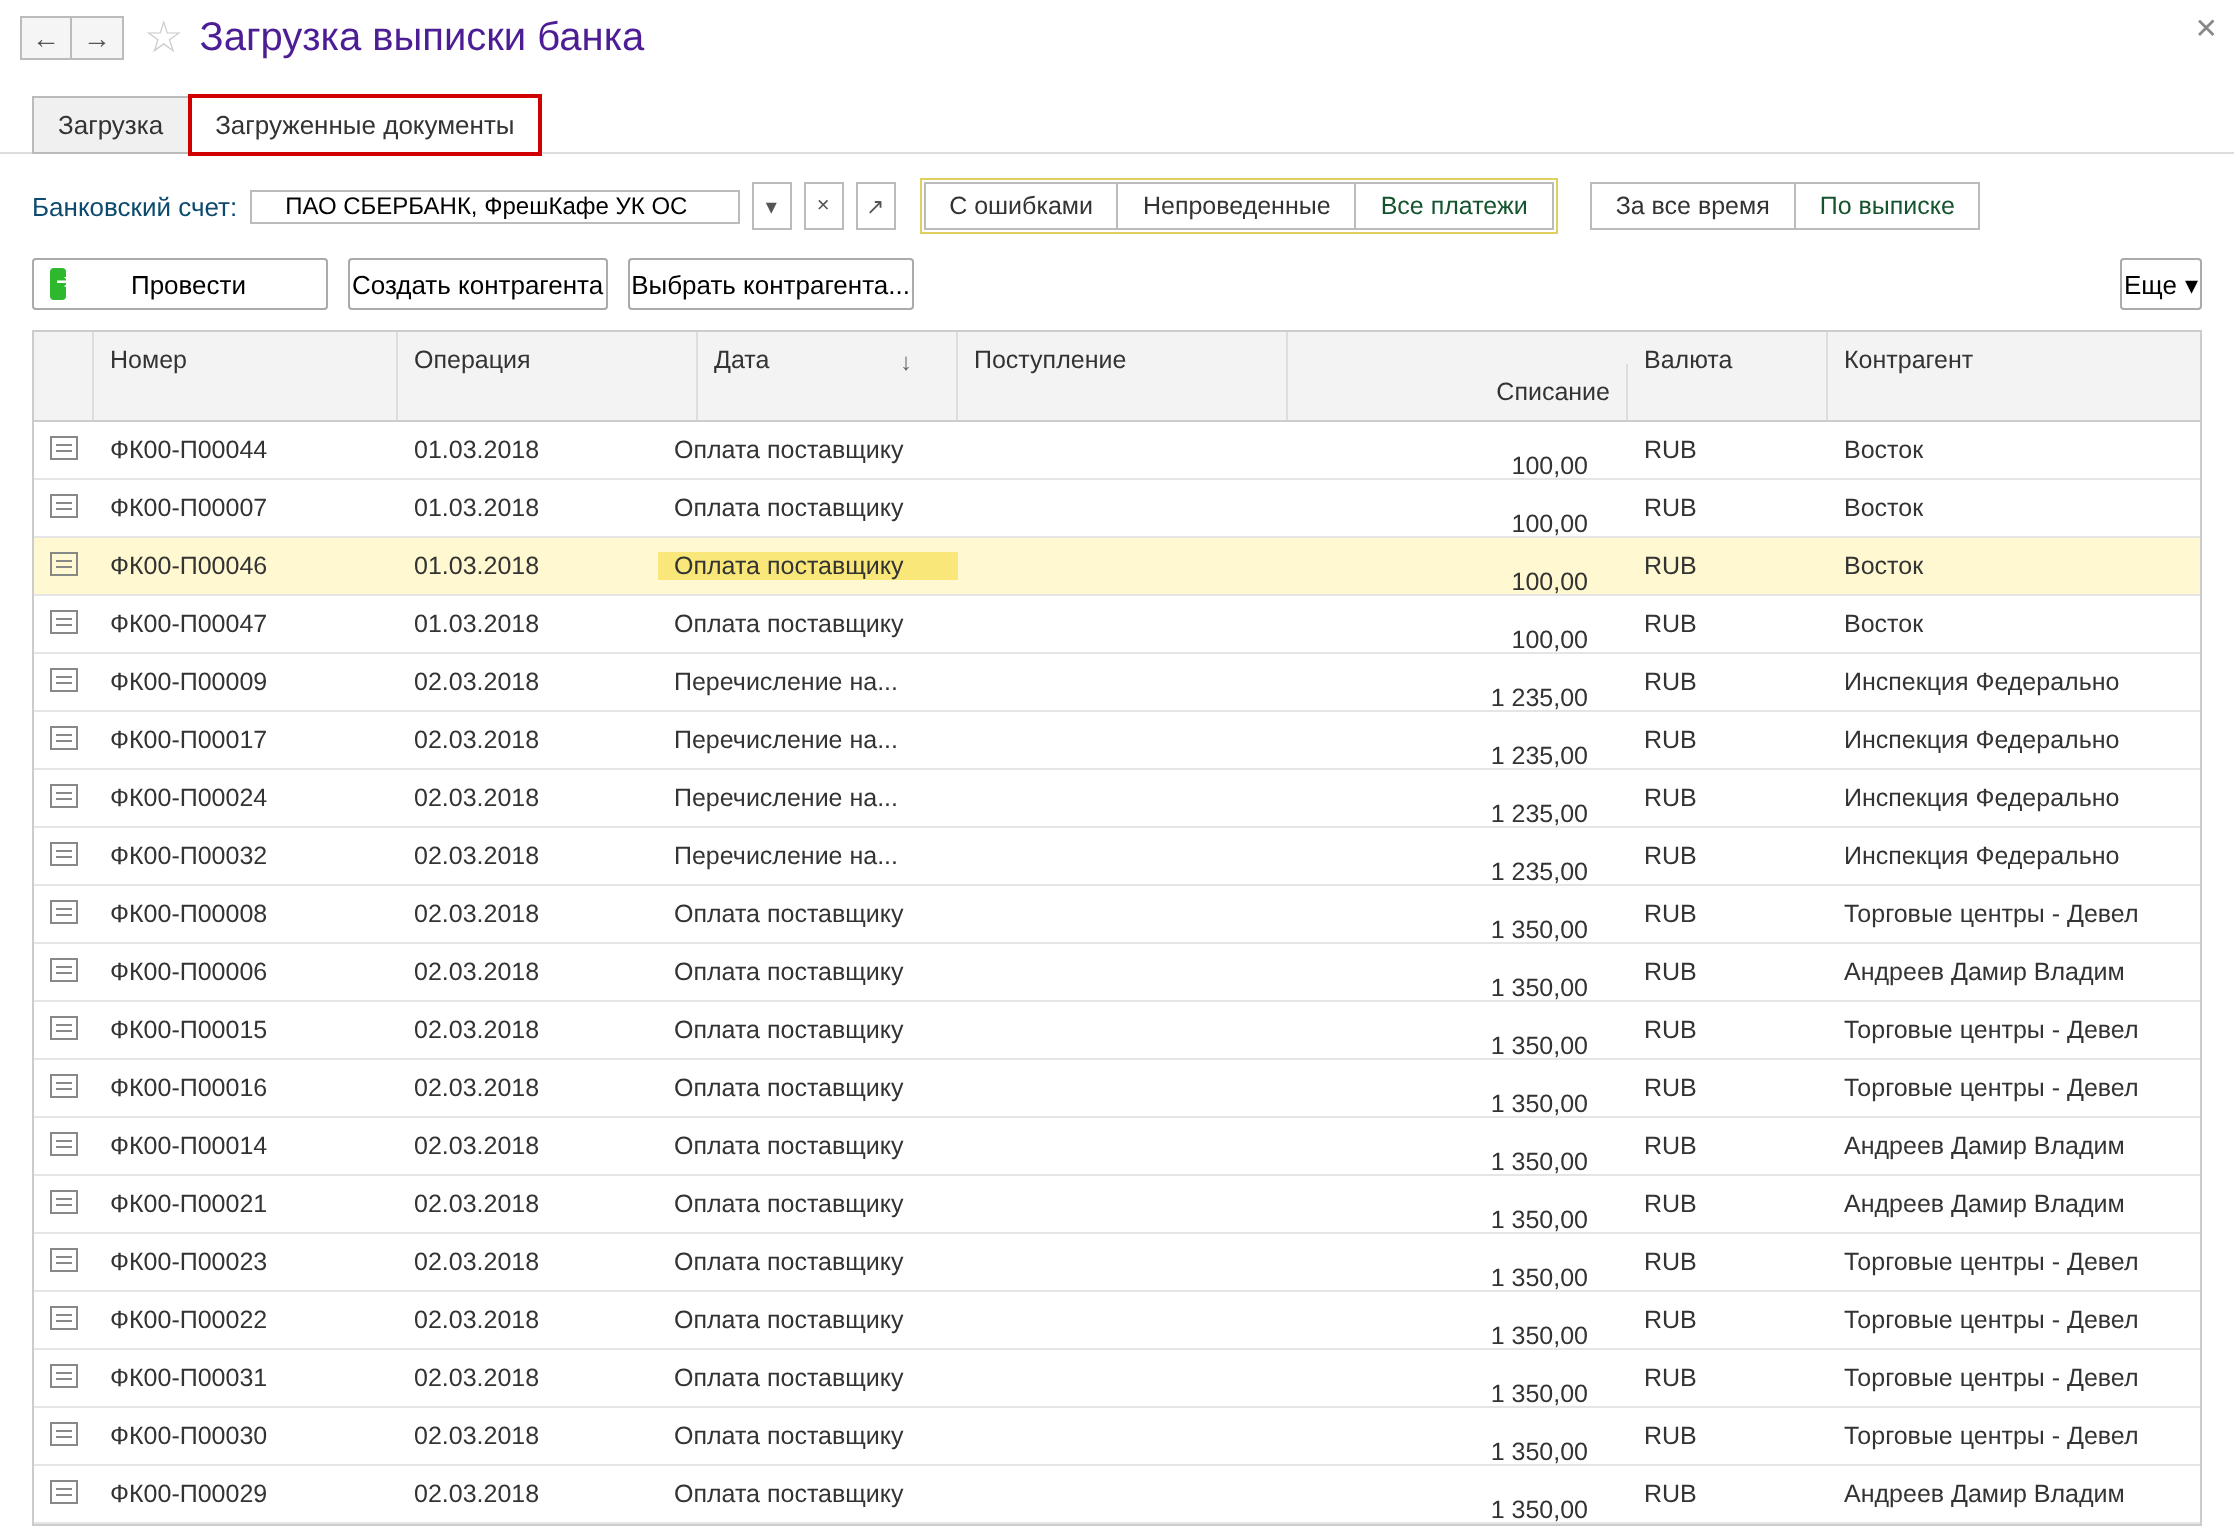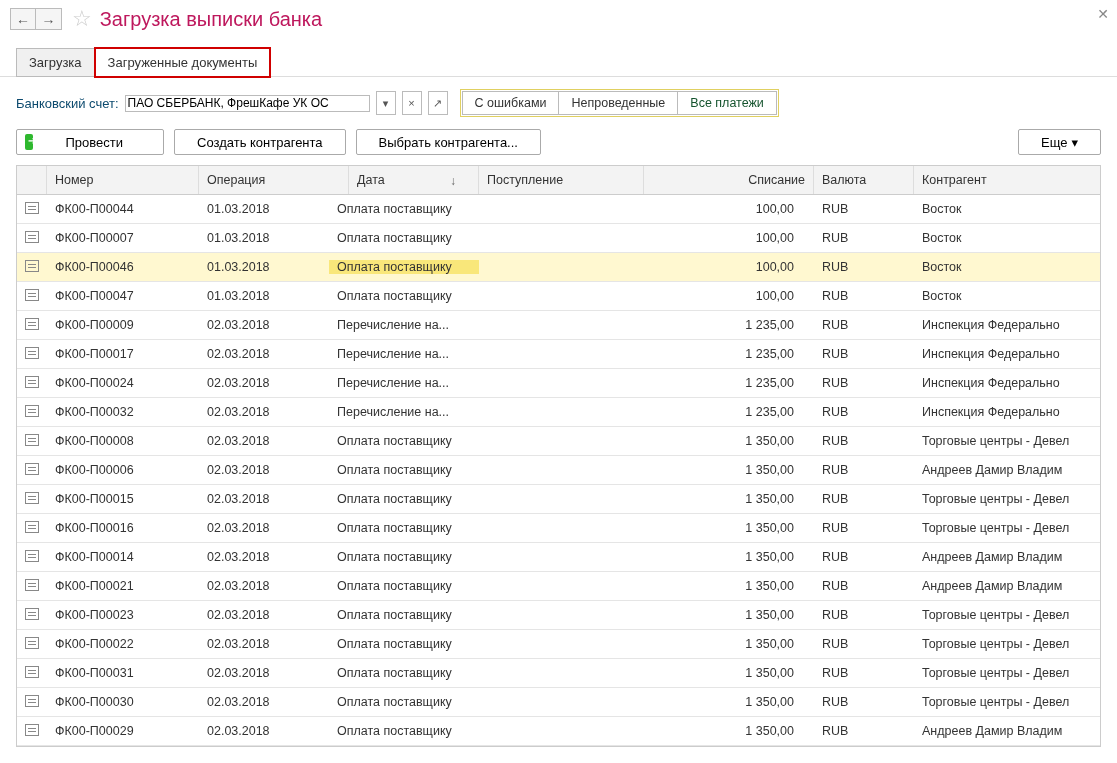--- a/index.html
+++ b/index.html
@@ -32,21 +32,21 @@
     color: #555;
   }
   .nav-btn + .nav-btn { border-left: none; }
   .star-icon {
     margin: 0 8px 0 10px;
     color: #ccc;
     font-size: 22px;
   }
   .page-title {
     font-size: 20px;
-    color: #be185d;
+    color: #4c1d95;
   }
   .close-btn {
     position: absolute;
     right: 8px;
     top: 6px;
     font-size: 14px;
     color: #888;
     cursor: pointer;
   }
   .tabs {
@@ -77,21 +77,21 @@
     display: flex;
     align-items: center;
     gap: 6px;
     padding: 12px 16px 8px 16px;
   }
   .label { color: #0c4a6e; }
   .account-input {
     width: 245px;
     height: 17px;
     border: 1px solid #bbb;
-    padding: 0 2px;
+    padding: 0 17px;
     font-size: 12px;
   }
   .small-btn {
     width: 20px;
     height: 24px;
     border: 1px solid #bbb;
     background: #fff;
     display: inline-flex;
     align-items: center;
     justify-content: center;
@@ -122,21 +122,21 @@
   .actionbar {
     display: flex;
     align-items: center;
     gap: 10px;
     padding: 4px 16px 10px 16px;
   }
   .action-btn {
     height: 26px;
     border: 1px solid #aaa;
     background: #fff;
-    padding: 0 22px;
+    padding: 0 1px;
     cursor: pointer;
     font-size: 13px;
     border-radius: 2px;
   }
   .action-btn.icon-btn {
     display: flex;
     align-items: center;
     gap: 32px;
     padding: 0 40px 0 8px;
     width: 148px;
@@ -176,21 +176,21 @@
     font-size: 12.5px;
     color: #333;
     position: relative;
   }
   .th:last-child { border-right: none; }
   .col-icon { width: 30px; }
   .col-num { width: 152px; }
   .col-date { width: 130px; }
   .col-op { width: 150px; }
   .col-in { width: 165px; }
-  .col-out { width: 170px; text-align: right; }
+  .col-out { width: 170px; text-align: right; margin-top: 16px; }
   .col-cur { width: 100px; }
   .col-ctr { flex: 1; }
   .sort-arrow {
     position: absolute;
     right: 22px;
     top: 8px;
     color: #666;
     font-size: 12px;
   }
   .tbody {
@@ -252,20 +252,24 @@
   <span class="small-btn">▾</span>
   <span class="small-btn">×</span>
   <span class="small-btn">↗</span>
 
   <div class="seg-group">
     <span class="seg-btn">С ошибками</span>
     <span class="seg-btn">Непроведенные</span>
     <span class="seg-btn green">Все платежи</span>
   </div>
 
+  <div class="btn-group2">
+    <span class="seg-btn">За все время</span>
+    <span class="seg-btn green">По выписке</span>
+  </div>
 </div>
 
 <div class="actionbar">
   <button class="action-btn icon-btn">
     <span class="green-icon"></span>
     <span>Провести</span>
   </button>
   <button class="action-btn">Создать контрагента</button>
   <button class="action-btn">Выбрать контрагента...</button>
   <button class="action-btn more-btn">

